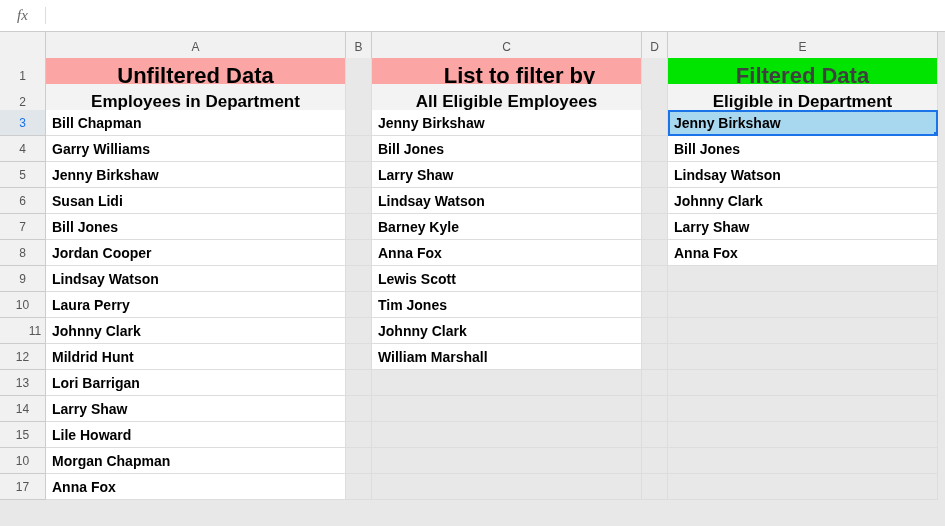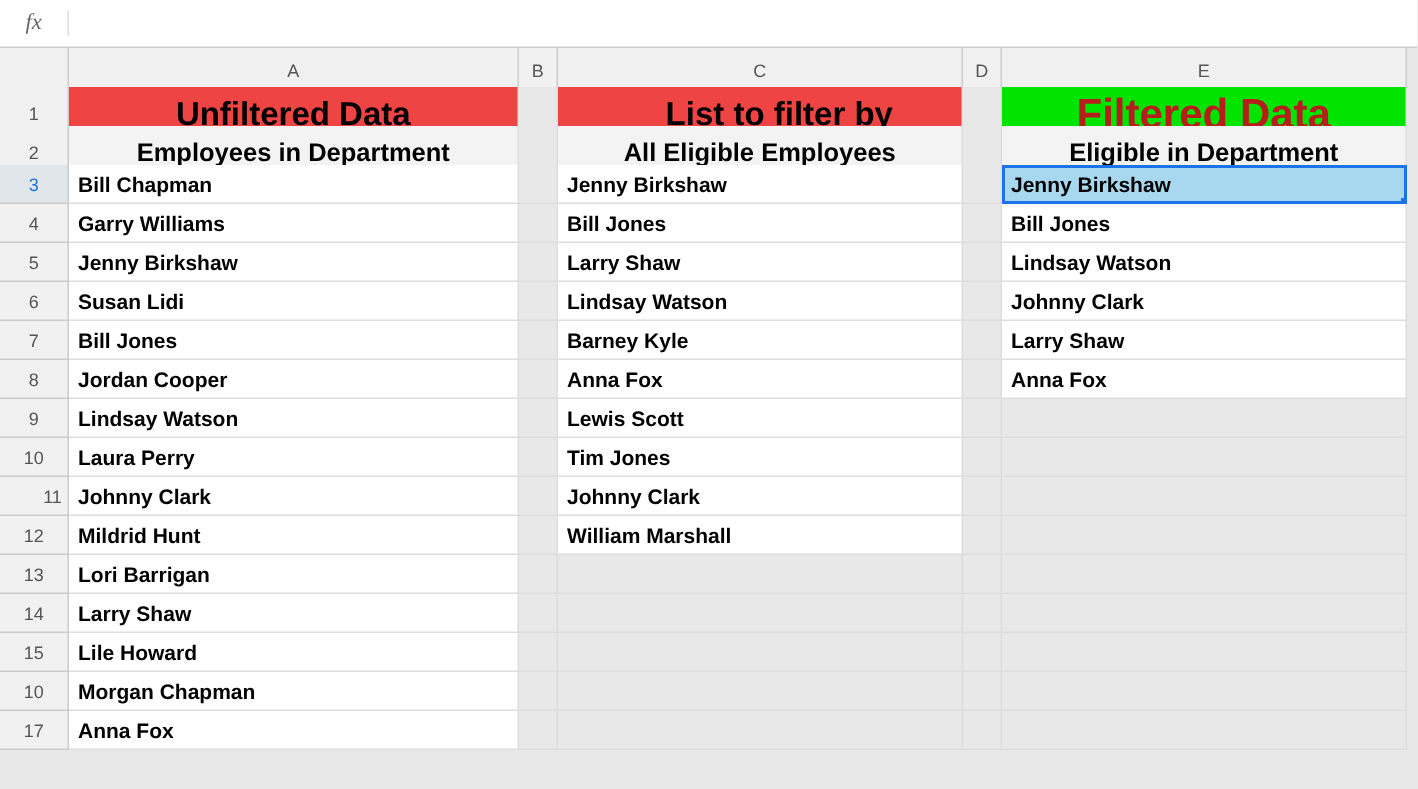--- a/index.html
+++ b/index.html
@@ -64,30 +64,30 @@
     overflow: hidden;
     font-size: 14px;
     font-weight: bold;
   }
   .empty-cell {
     background: #e8e8e8;
     border-right: 1px solid #ddd;
     border-bottom: 1px solid #ddd;
   }
   .header-red {
-    background: #ef4444;
+    background: #fca5a5;
     color: #000;
     font-size: 22px;
     font-weight: bold;
     text-align: center;
   }
   .header-green {
     background: #00e400;
-    color: #b91c1c;
-    font-size: 28px;
+    color: #404040;
+    font-size: 22px;
     font-weight: bold;
     text-align: center;
   }
   .subhead {
     background: #f3f3f3;
     font-size: 17px;
     font-weight: bold;
     text-align: center;
   }
   .tall { line-height: 36px; }

